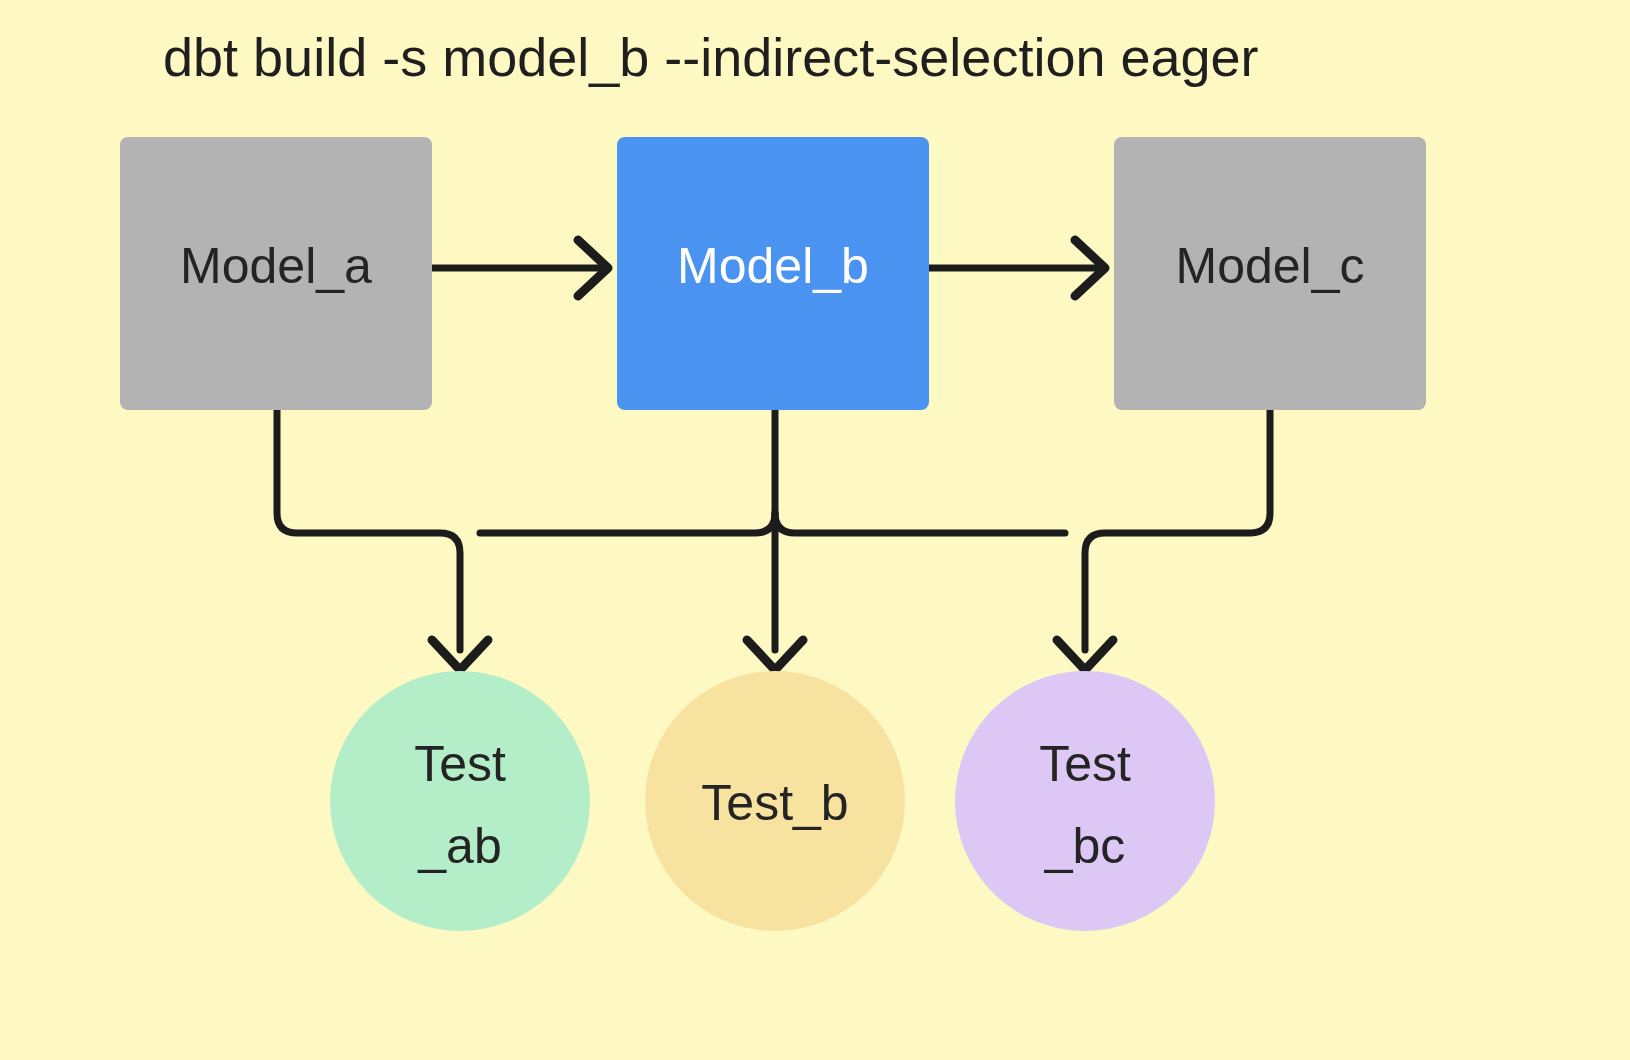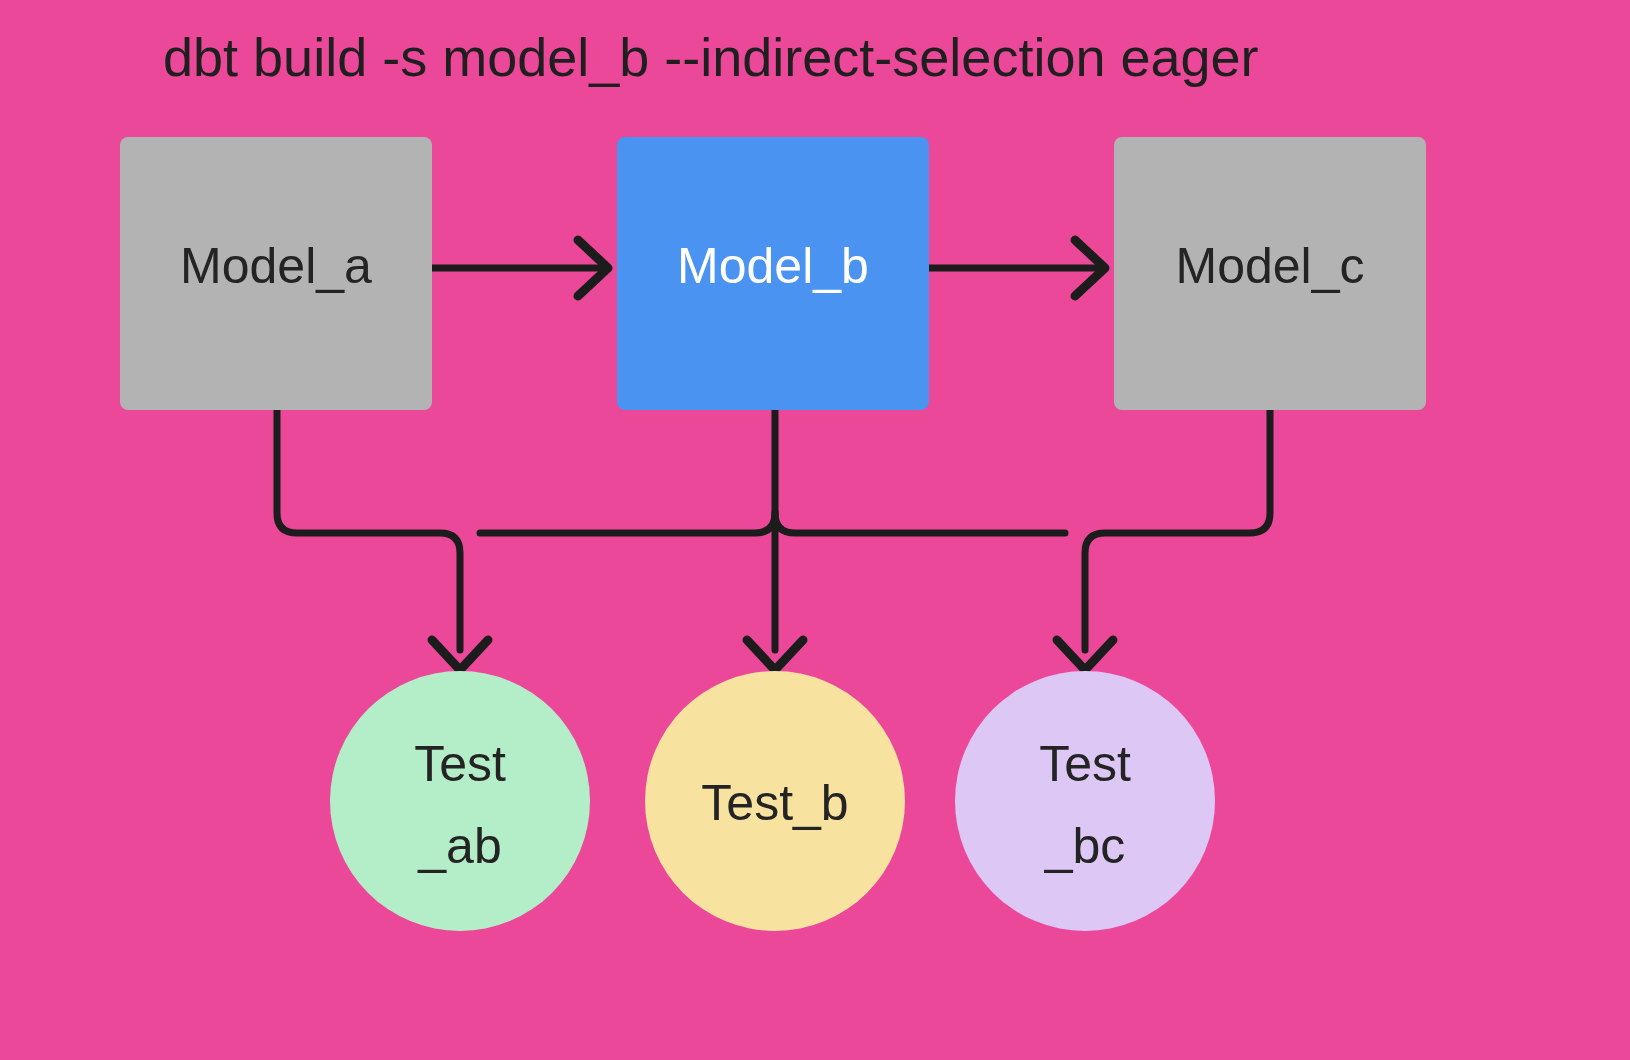--- a/index.html
+++ b/index.html
@@ -10,21 +10,21 @@
   body {
     width: 1630px;
     height: 1060px;
     overflow: hidden;
     font-family: "Liberation Sans", sans-serif;
   }
   #diagram-root {
     position: relative;
     width: 1630px;
     height: 1060px;
-    background: #ec4899;
+    background: #fef9c3;
   }
   svg.canvas {
     position: absolute;
     top: 0;
     left: 0;
     width: 1630px;
     height: 1060px;
     display: block;
   }
   .node-label {

